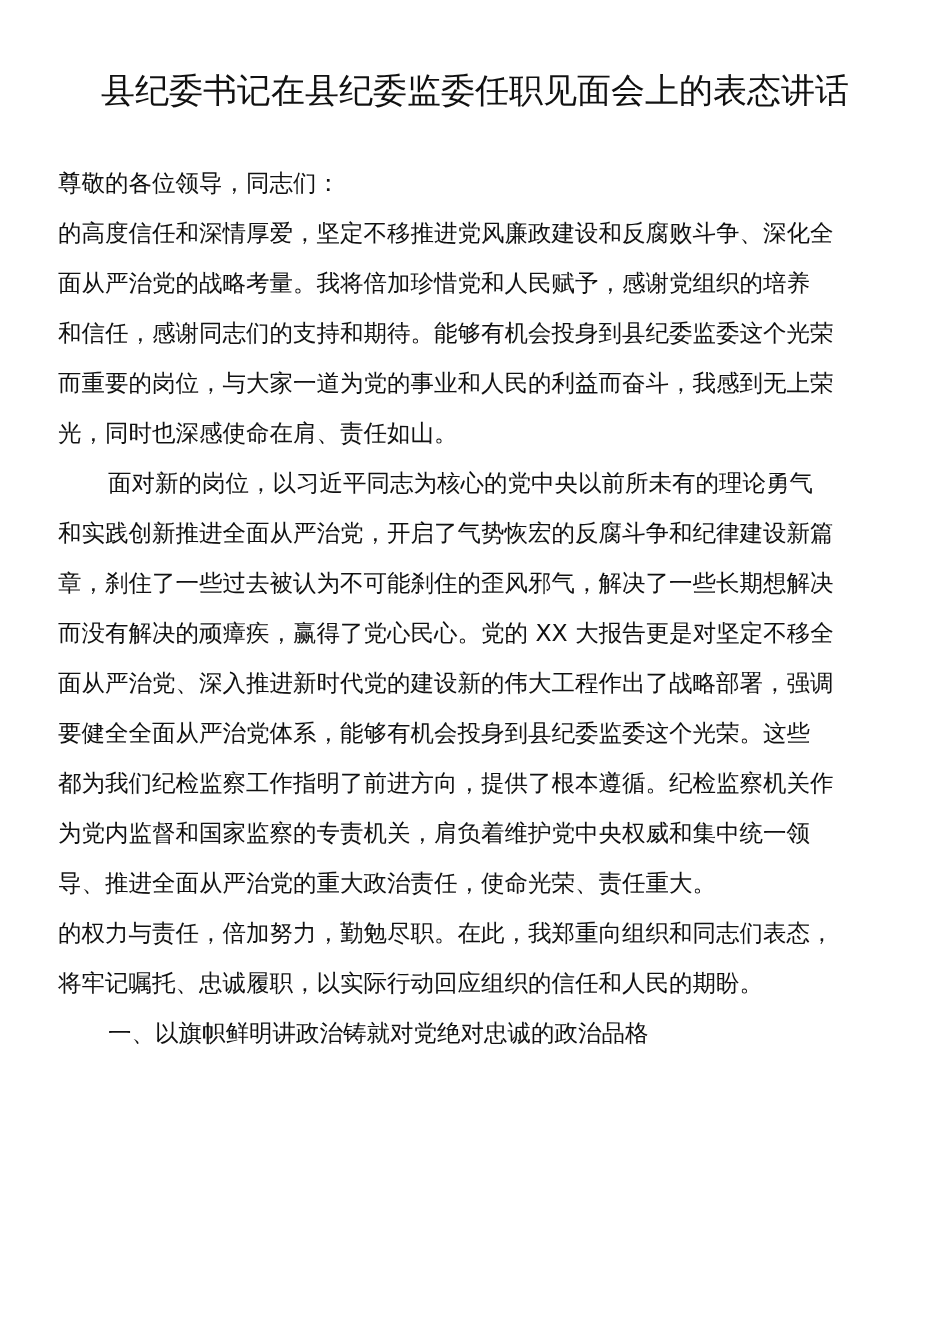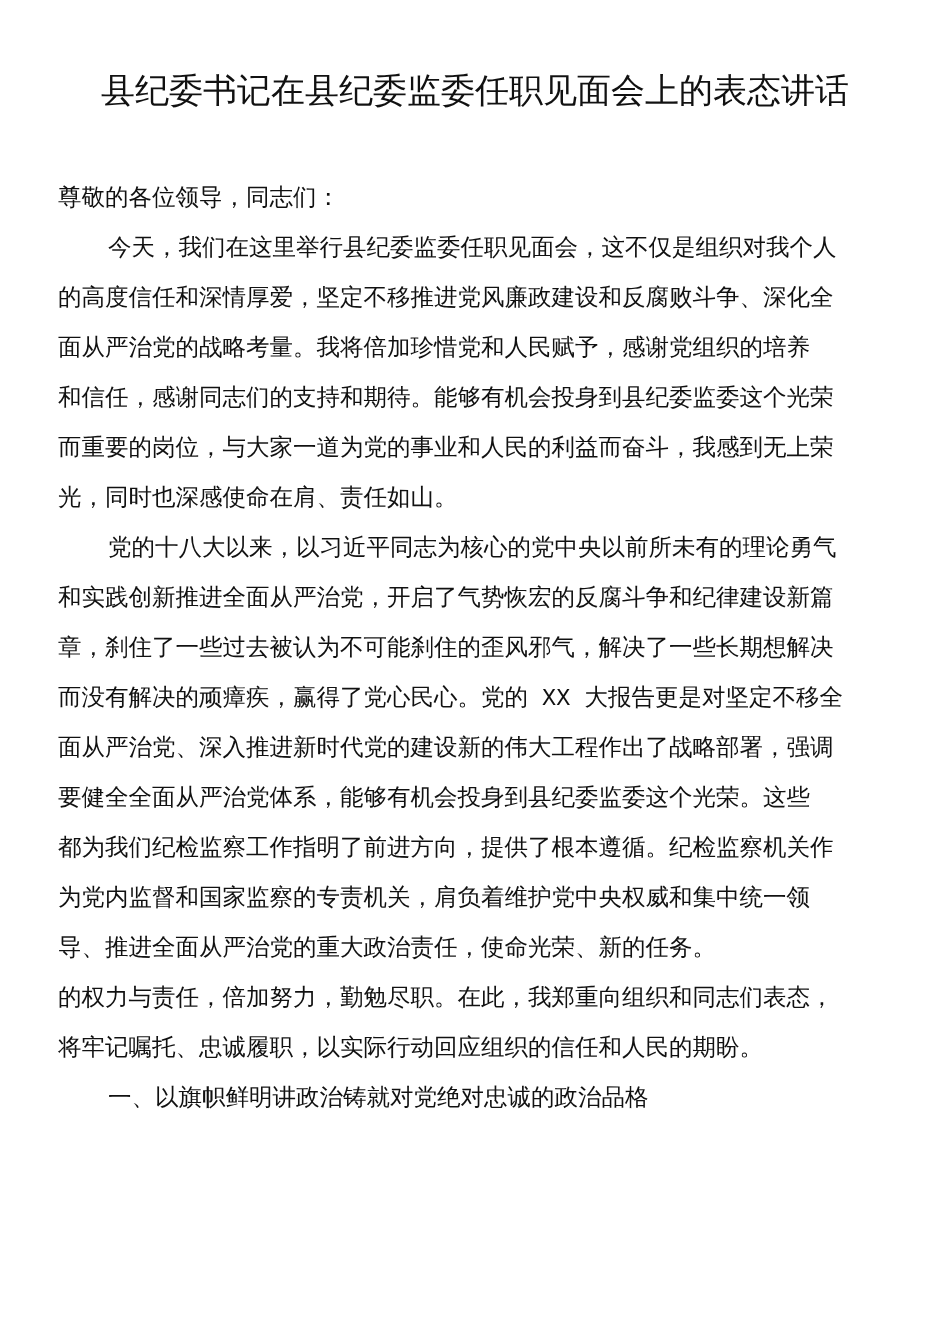--- a/index.html
+++ b/index.html
@@ -31,23 +31,22 @@
       text-align: center;
       font-size: 34px;
       line-height: 44px;
       letter-spacing: 0px;
       white-space: nowrap;
       color: #111111;
     }
     .body-text {
       position: absolute;
       left: 58px;
-      top: 174px;
+      top: 158px;
       width: 820px;
-      font-family: Liberation Mono, monospace;
     }
     .line {
       height: 50px;
       line-height: 50px;
       font-size: 23.5px;
       white-space: nowrap;
       overflow: visible;
       color: #111111;
     }
     .indent {
@@ -57,38 +56,37 @@
 </head>
 <body>
 
 <div class="page">
   <div class="title">县纪委书记在县纪委监委任职见面会上的表态讲话</div>
 
   <div class="body-text">
     <div class="line">尊敬的各位领导，同志们：</div>
 
     <div>
-      <div class="line indent">今天，我们在这里举行县纪委监委任职见面会，这不仅是组织对我个人</div>
       <div class="line">的高度信任和深情厚爱，坚定不移推进党风廉政建设和反腐败斗争、深化全</div>
       <div class="line">面从严治党的战略考量。我将倍加珍惜党和人民赋予，感谢党组织的培养</div>
       <div class="line">和信任，感谢同志们的支持和期待。能够有机会投身到县纪委监委这个光荣</div>
       <div class="line">而重要的岗位，与大家一道为党的事业和人民的利益而奋斗，我感到无上荣</div>
       <div class="line">光，同时也深感使命在肩、责任如山。</div>
     </div>
 
     <div>
-      <div class="line indent">党的十八大以来，以习近平同志为核心的党中央以前所未有的理论勇气</div>
+      <div class="line indent">面对新的岗位，以习近平同志为核心的党中央以前所未有的理论勇气</div>
       <div class="line">和实践创新推进全面从严治党，开启了气势恢宏的反腐斗争和纪律建设新篇</div>
       <div class="line">章，刹住了一些过去被认为不可能刹住的歪风邪气，解决了一些长期想解决</div>
       <div class="line">而没有解决的顽瘴疾，赢得了党心民心。党的 XX 大报告更是对坚定不移全</div>
       <div class="line">面从严治党、深入推进新时代党的建设新的伟大工程作出了战略部署，强调</div>
       <div class="line">要健全全面从严治党体系，能够有机会投身到县纪委监委这个光荣。这些</div>
       <div class="line">都为我们纪检监察工作指明了前进方向，提供了根本遵循。纪检监察机关作</div>
       <div class="line">为党内监督和国家监察的专责机关，肩负着维护党中央权威和集中统一领</div>
-      <div class="line">导、推进全面从严治党的重大政治责任，使命光荣、新的任务。</div>
+      <div class="line">导、推进全面从严治党的重大政治责任，使命光荣、责任重大。</div>
     </div>
 
     <div>
       <div class="line">的权力与责任，倍加努力，勤勉尽职。在此，我郑重向组织和同志们表态，</div>
       <div class="line">将牢记嘱托、忠诚履职，以实际行动回应组织的信任和人民的期盼。</div>
     </div>
 
     <div class="line indent">一、以旗帜鲜明讲政治铸就对党绝对忠诚的政治品格</div>
   </div>
 </div>

